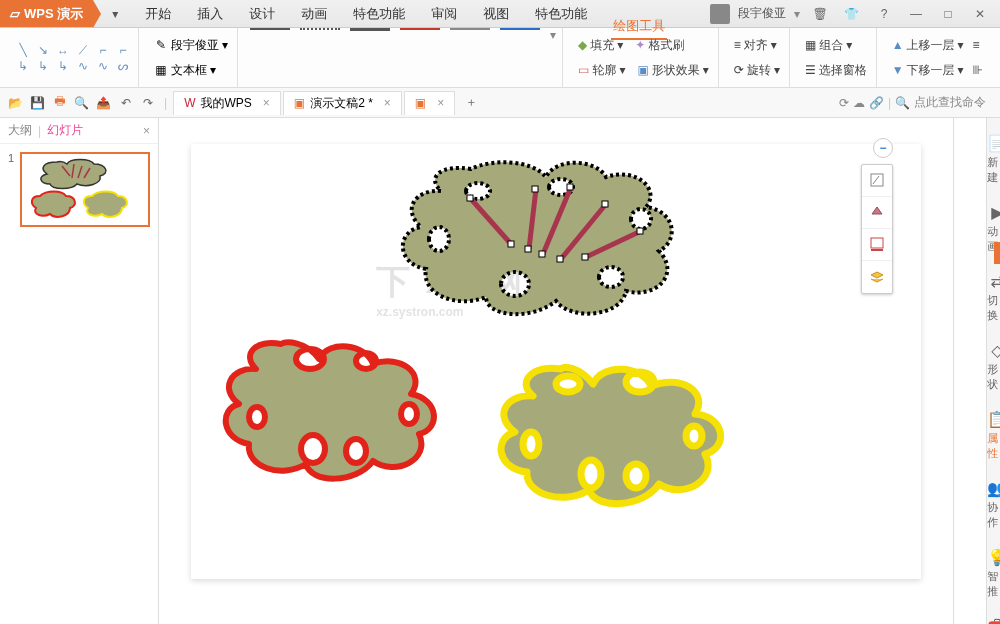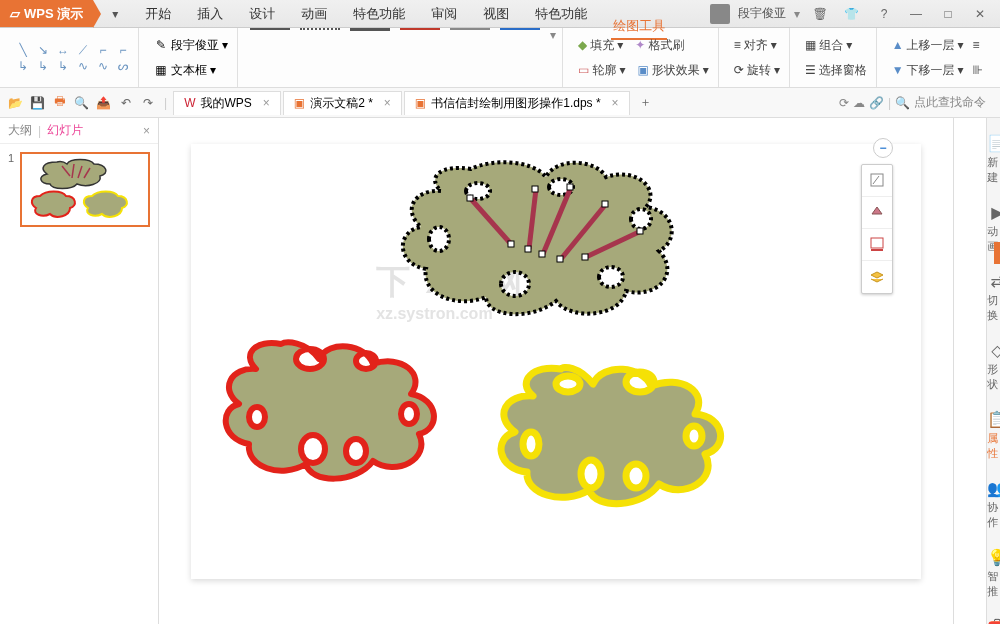--- a/index.html
+++ b/index.html
@@ -66,21 +66,21 @@
 
 .float-tb { position: absolute; right: 28px; top: 20px; width: 32px; background: #fff; border: 1px solid #ccc; border-radius: 2px; box-shadow: 0 1px 3px rgba(0,0,0,0.2); }
 .ft-btn { width: 100%; height: 32px; display: flex; align-items: center; justify-content: center; border-bottom: 1px solid #eee; cursor: pointer; }
 .ft-btn:last-child { border-bottom: none; }
 .ft-collapse { position: absolute; right: 28px; top: -6px; width: 20px; height: 20px; border-radius: 50%; background: #fff; border: 1px solid #ccc; display: flex; align-items: center; justify-content: center; color: #3a84d4; font-weight: bold; cursor: pointer; }
 
 
 .blob { position: absolute; }
 .blob svg { display: block; }
 .watermark { position: absolute; top: 115px; left: 185px; font-size: 34px; font-weight: bold; color: rgba(200,200,200,0.5); letter-spacing: 3px; }
-.watermark small { font-size: 16px; display: block; letter-spacing: 0; }
+.watermark small { font-size: 12px; display: block; letter-spacing: 0; }
 </style>
 </head>
 <body>
 
 <div class="titlebar">
   <div class="app-logo">
     <span style="margin-right:4px">▱</span>
       <span>WPS 演示</span>
   </div>
   <div class="qat">
@@ -238,21 +238,20 @@
       <span>我的WPS</span>
       <span class="close">×</span>
   </div>
   <div class="doc-tab" style="background:#fff">
     <span style="color:#e87334">▣</span>
       <span>演示文稿2 *</span>
       <span class="close">×</span>
   </div>
   <div class="doc-tab">
     <span style="color:#e87334">▣</span>
-      <span>书信信封绘制用图形操作1.dps *</span>
       <span class="close">×</span>
   </div>
   <span class="doc-tool" style="margin-left:4px">＋</span>
   <div class="doc-search">
     <span>⟳</span>
     <span>☁</span>
     <span>🔗</span>
     <span style="color:#ccc">|</span>
     <span>🔍</span>
     <span>点此查找命令</span>

